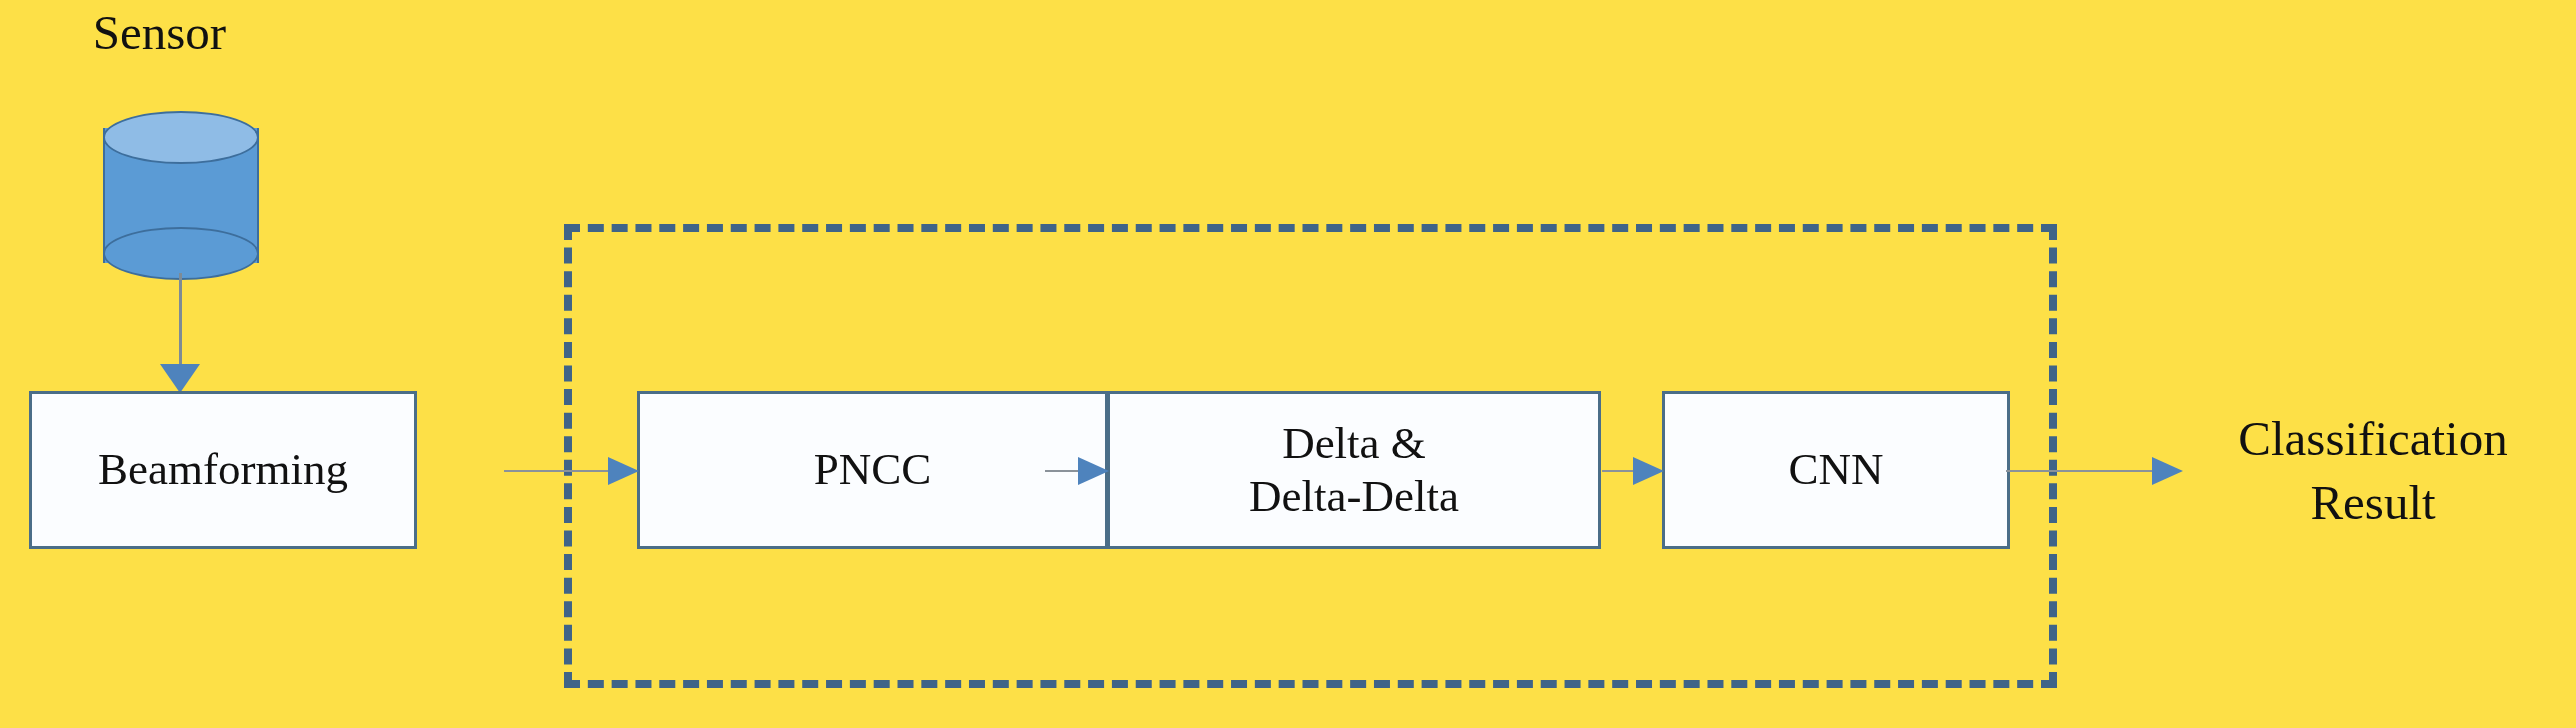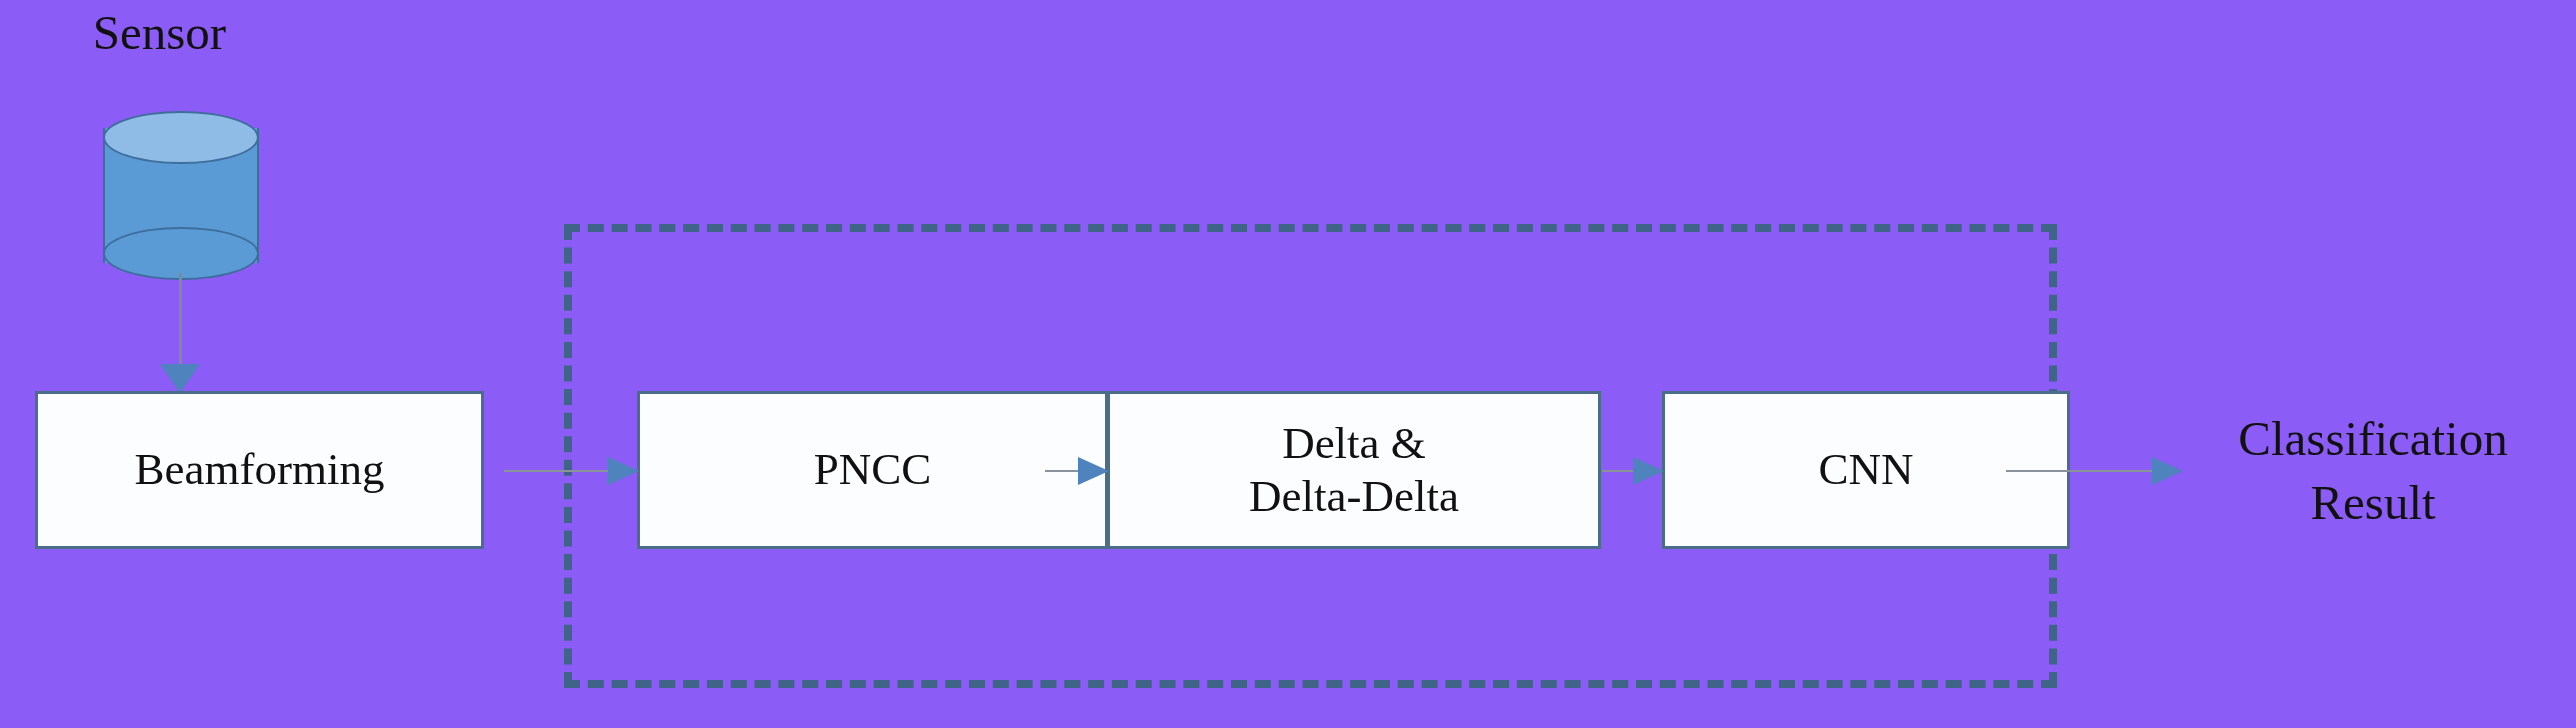--- a/index.html
+++ b/index.html
@@ -5,21 +5,21 @@
 <style>
   html, body {
     margin: 0;
     padding: 0;
     background: #ffffff;
   }
   #canvas {
     position: relative;
     width: 2576px;
     height: 729px;
-    background: #8b5cf6;
+    background: #fde047;
     overflow: hidden;
     font-family: "Liberation Serif", "DejaVu Serif", serif;
   }
 
   
   .sensor-label {
     position: absolute;
     left: 55px;
     top: 7.3px;
     width: 209px;
@@ -114,24 +114,24 @@
     background: #FBFDFF;
     display: flex;
     align-items: center;
     justify-content: center;
     text-align: center;
     font-size: 45px;
     color: #111111;
     line-height: 1.18;
     padding: 0 5.5px;
   }
-  #box-beamforming { left: 35px;   width: 449px; }
+  #box-beamforming { left: 29px;   width: 388px; }
   #box-pncc        { left: 637px;  width: 471px; }
   #box-delta       { left: 1107px; width: 494px; }
-  #box-cnn         { left: 1662px; width: 408px; }
+  #box-cnn         { left: 1662px; width: 348px; }
 
   .two-line { white-space: pre-line; }
 
   
   .hconn {
     position: absolute;
     top: 457px;
     height: 29px;
   }
   .hline {

